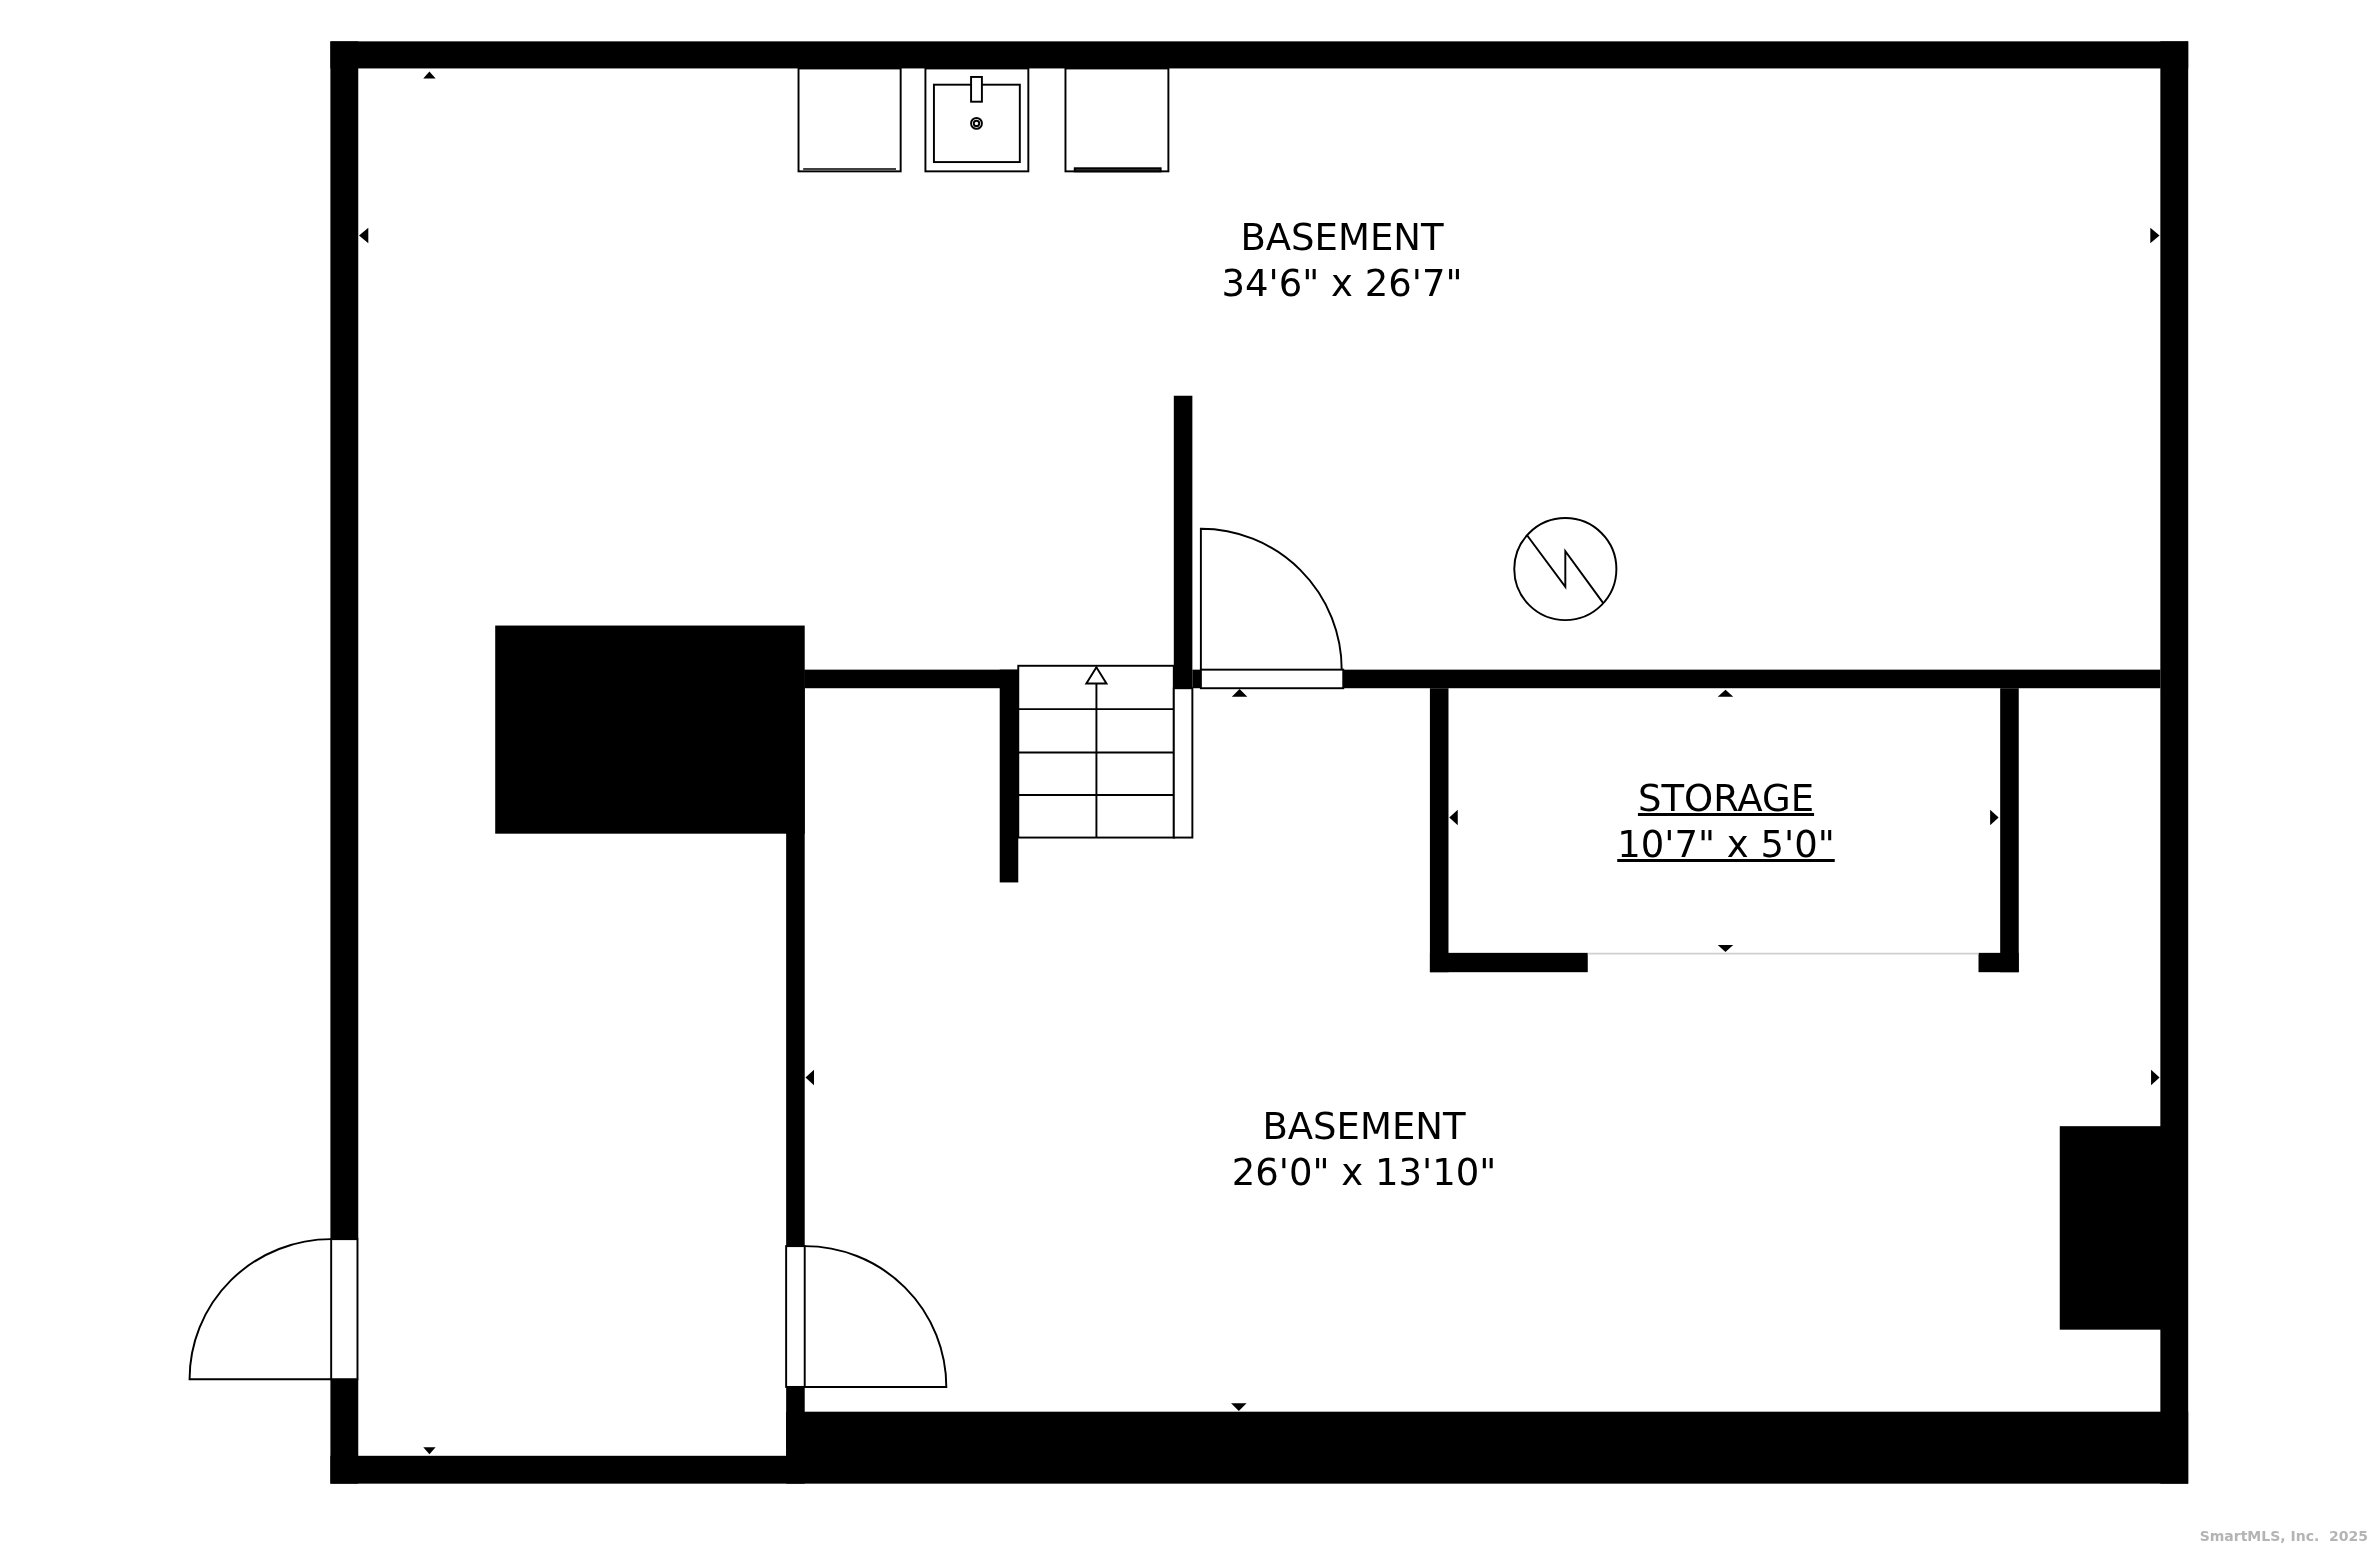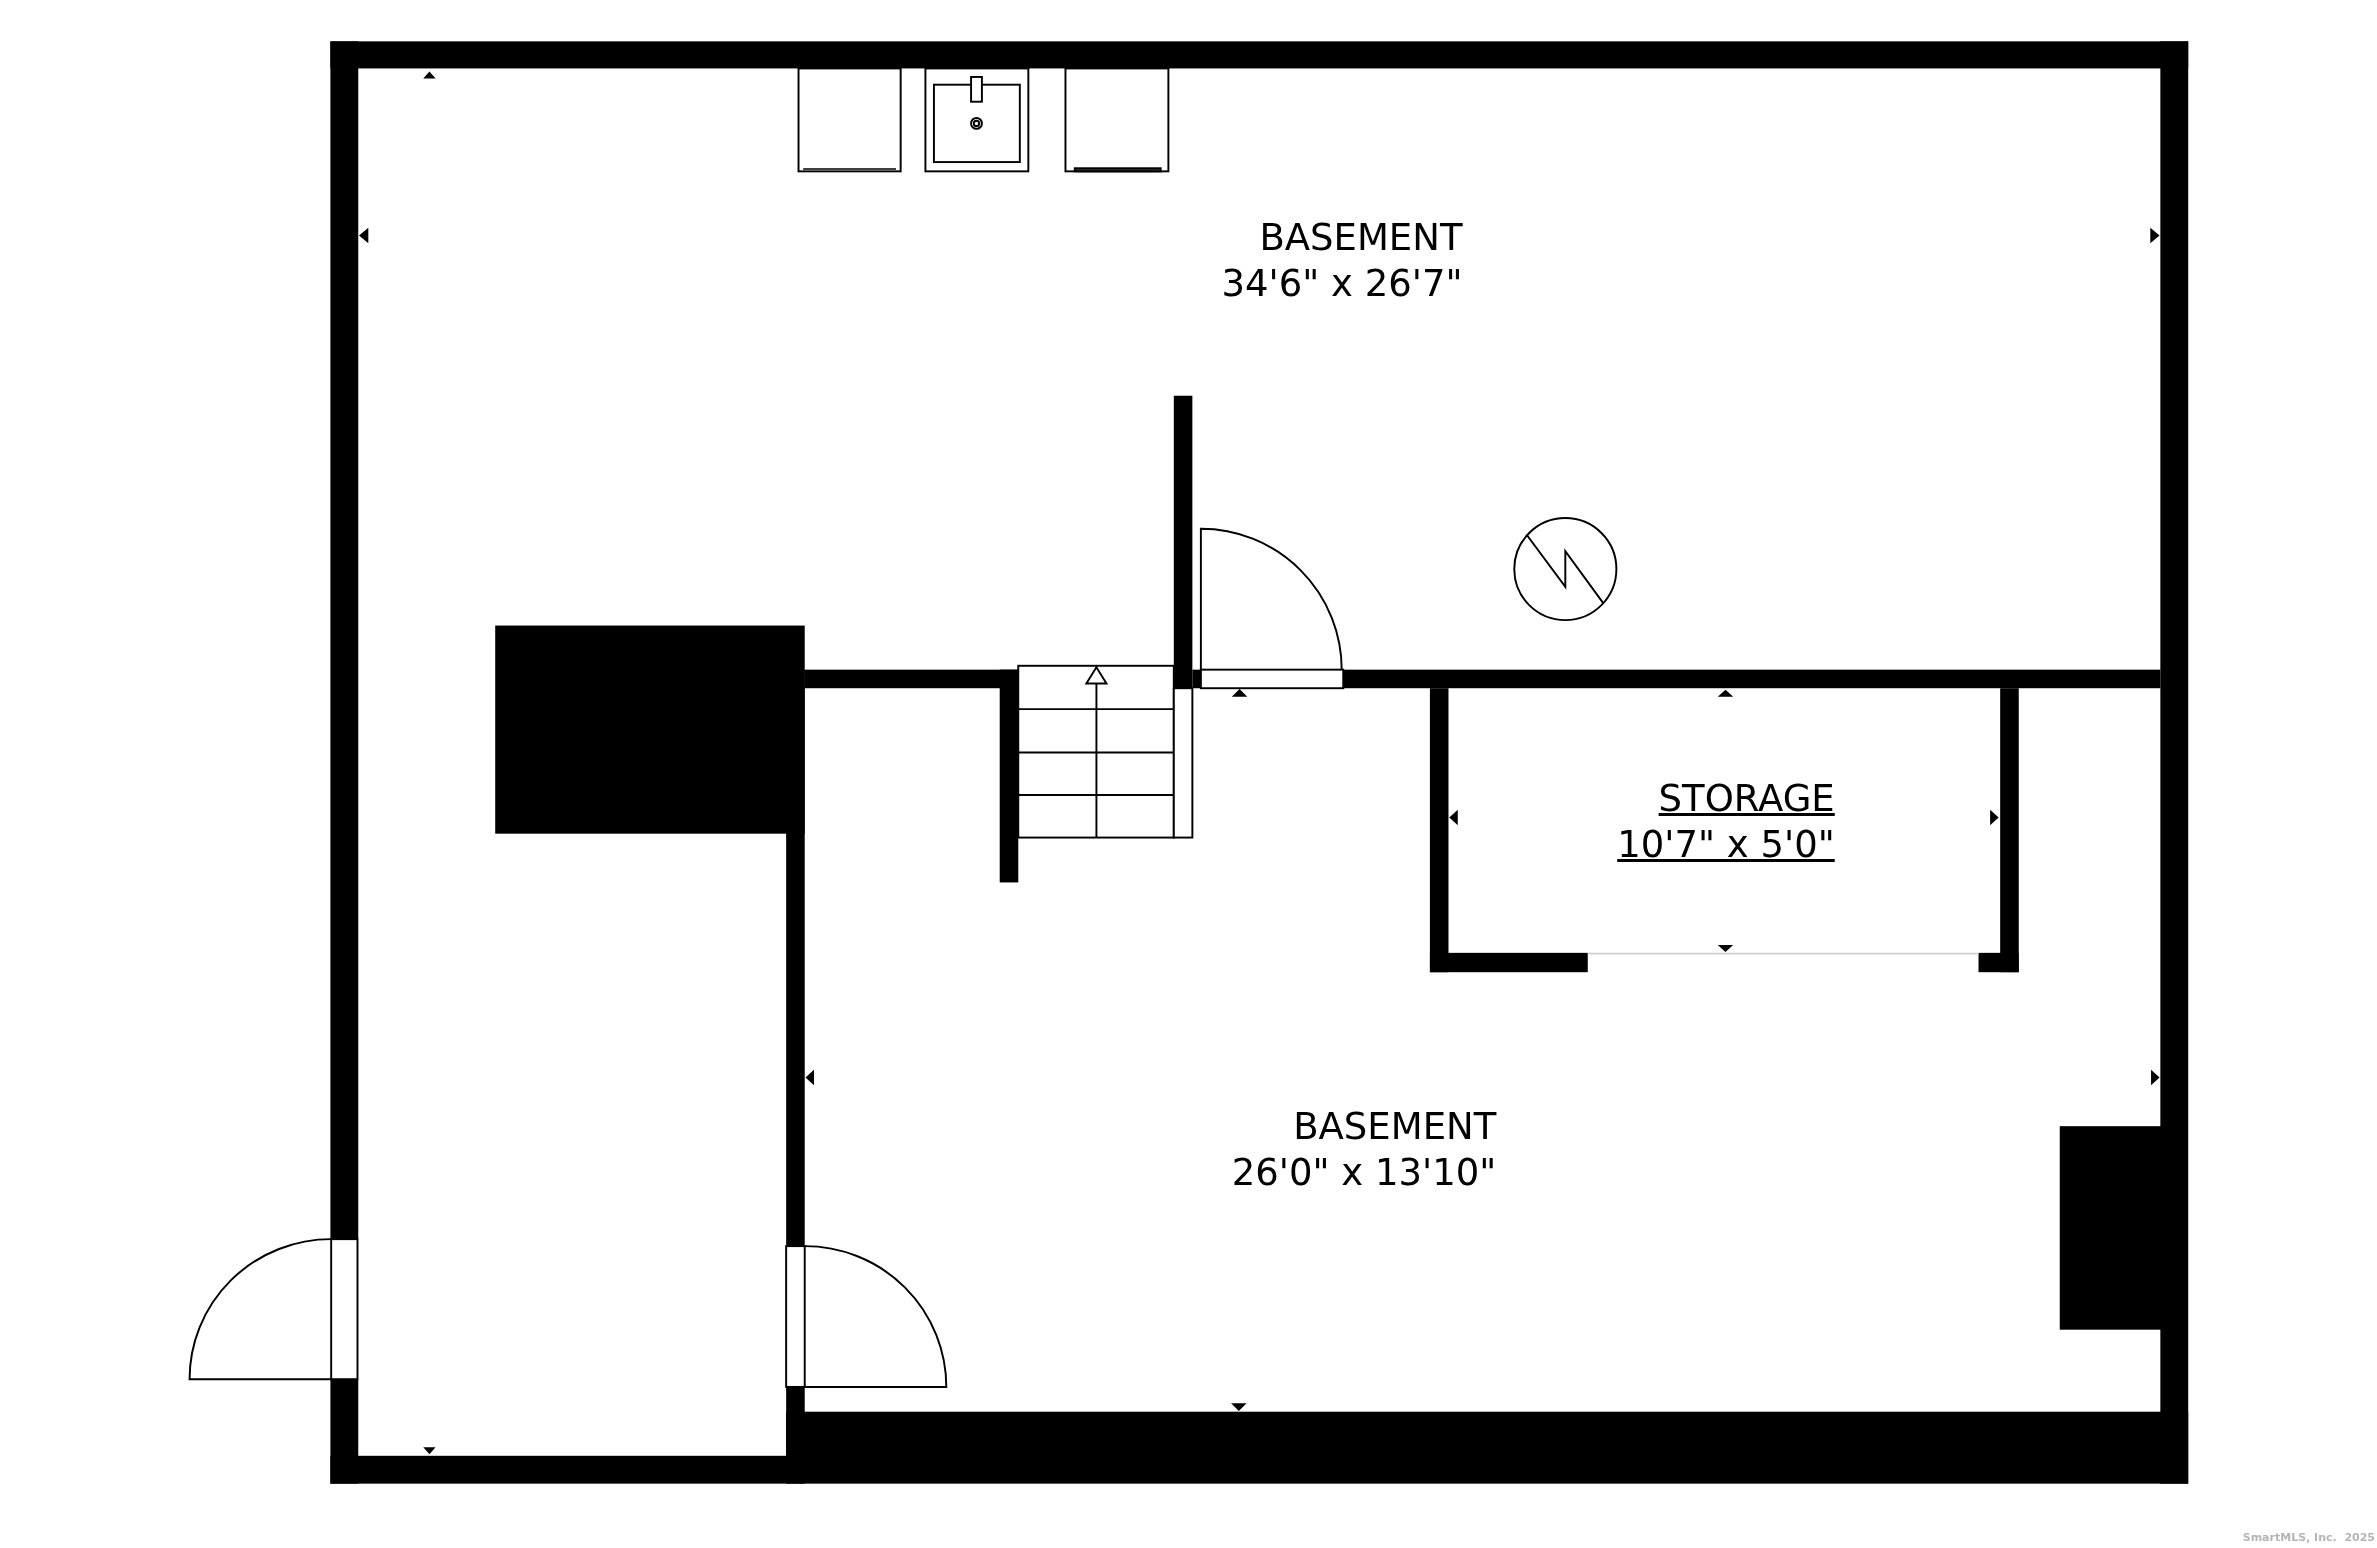--- a/index.html
+++ b/index.html
@@ -8,28 +8,28 @@
   .room-label {
     position: absolute;
     font-family: "DejaVu Sans", sans-serif;
     color: #000;
     text-align: center;
     line-height: 1.25;
     font-size: 37px;
     white-space: nowrap;
     transform: translateX(-50%);
   }
-  .room-label .name, .room-label .dims { display: block; text-align: right; }
+  .room-label .name, .room-label .dims { display: block; }
   #watermark {
     position: absolute;
-    right: 2px;
+    right: 9px;
     bottom: 4.6px;
     font-family: "DejaVu Sans", sans-serif;
     font-weight: bold;
-    font-size: 11px;
+    font-size: 14px;
     color: #b4b4b4;
     white-space: pre;
   }
 </style>
 </head>
 <body>
 
 <svg id="plan" viewBox="0 0 3072 2001" xmlns="http://www.w3.org/2000/svg">
 
   <g fill="#000">

